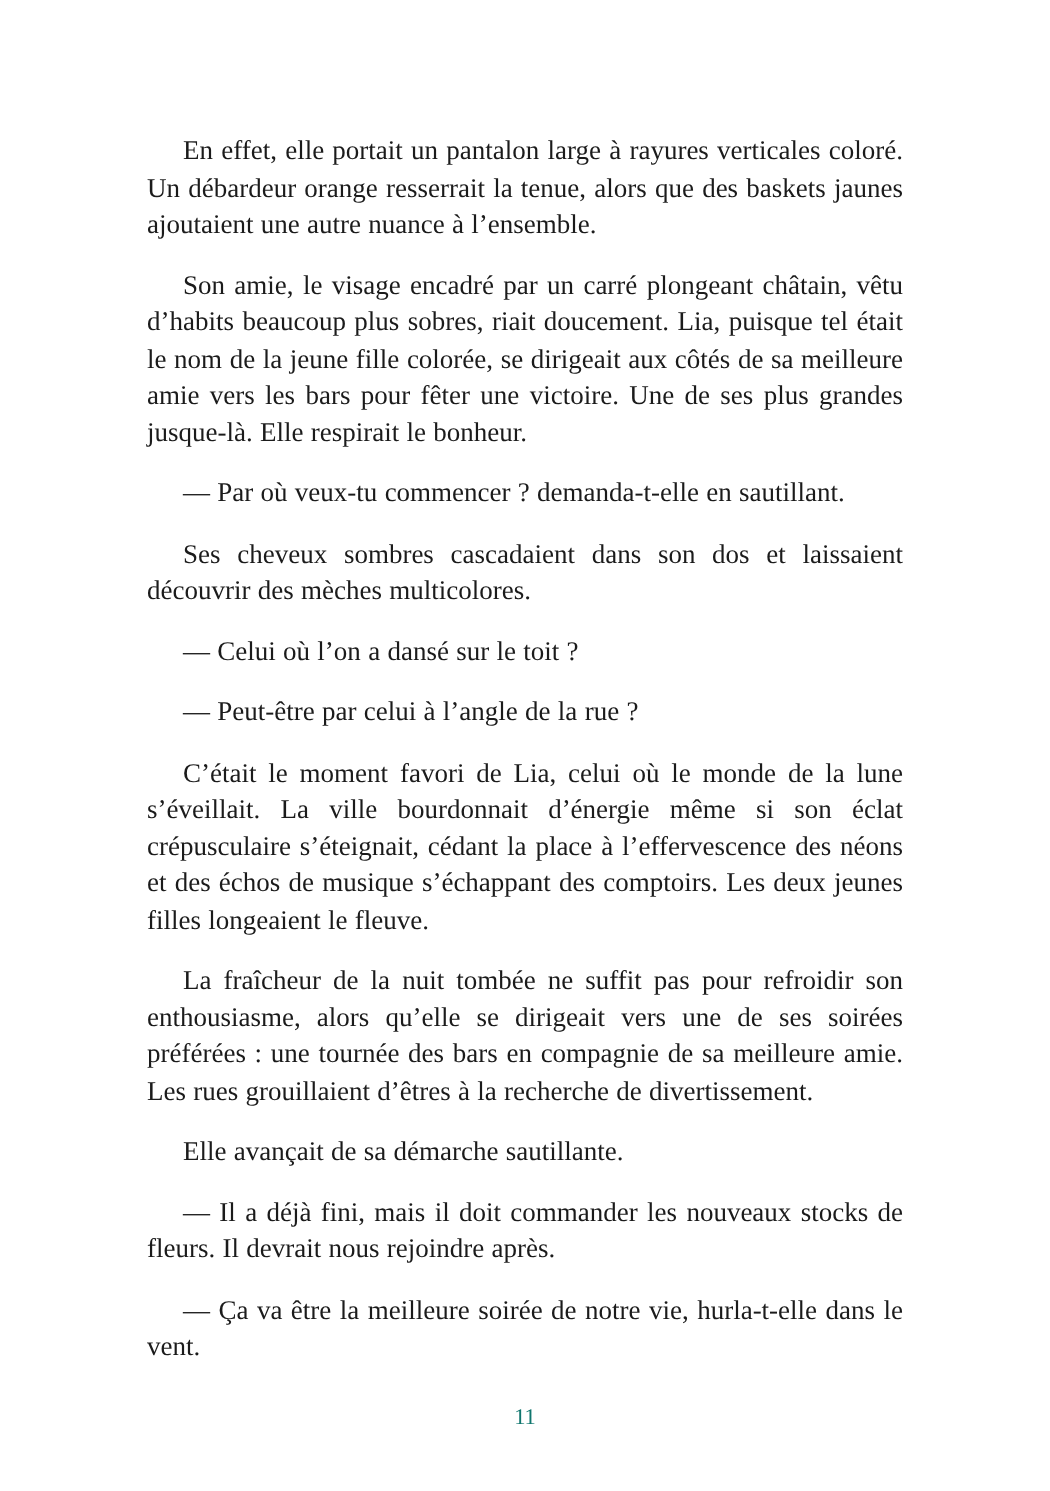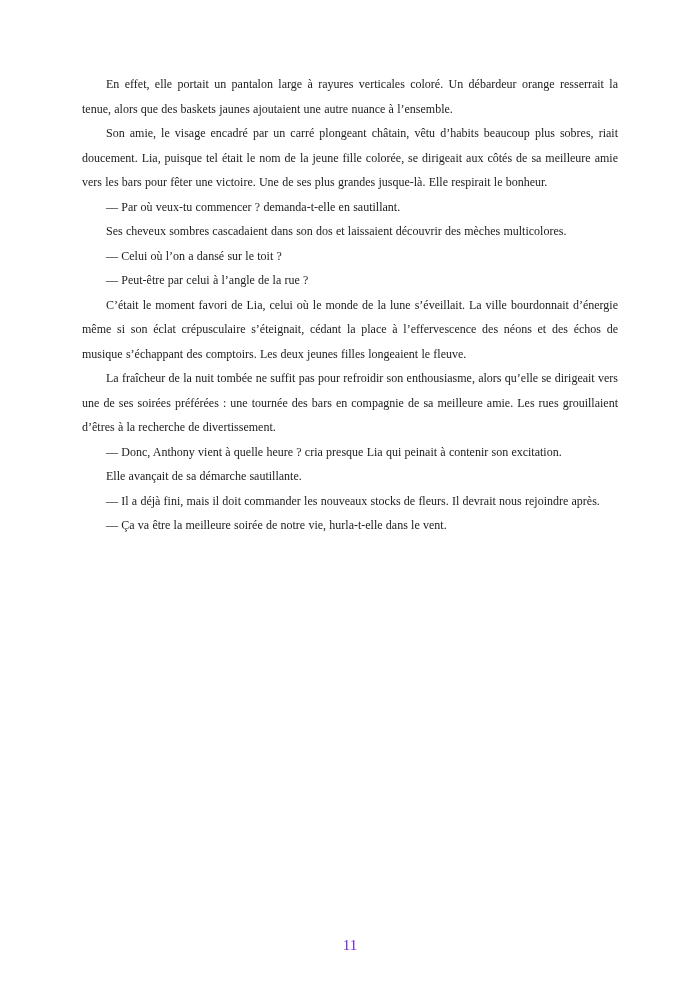--- a/index.html
+++ b/index.html
@@ -16,55 +16,54 @@
     font-family: "Liberation Serif", "DejaVu Serif", serif;
     overflow: hidden;
   }
   .text-block {
     position: absolute;
     top: 72px;
     left: 82px;
     width: 536px;
   }
   .para {
-    margin: 0;
-    font-size: 12px;
+    margin: 16px;
+    font-size: 18px;
     line-height: 24.5px;
     text-align: justify;
     text-indent: 24px;
     hyphens: none;
     word-spacing: 0.02em;
   }
   .page-footer {
     position: absolute;
     left: 0;
     top: 936px;
     width: 700px;
     text-align: center;
   }
   .page-number {
     font-size: 15px;
     line-height: 18px;
-    color: #6d28d9;
+    color: #0f766e;
   }
 </style>
 </head>
 <body>
 
 <div class="page">
   <div class="text-block">
       <p class="para">En effet, elle portait un pantalon large à rayures verticales coloré. Un débardeur orange resserrait la tenue, alors que des baskets jaunes ajoutaient une autre nuance à l’ensemble.</p>
       <p class="para">Son amie, le visage encadré par un carré plongeant châtain, vêtu d’habits beaucoup plus sobres, riait doucement. Lia, puisque tel était le nom de la jeune fille colorée, se dirigeait aux côtés de sa meilleure amie vers les bars pour fêter une victoire. Une de ses plus grandes jusque-là. Elle respirait le bonheur.</p>
       <p class="para">— Par où veux-tu commencer&nbsp;? demanda-t-elle en sautillant.</p>
       <p class="para">Ses cheveux sombres cascadaient dans son dos et laissaient découvrir des mèches multicolores.</p>
       <p class="para">— Celui où l’on a dansé sur le toit&nbsp;?</p>
       <p class="para">— Peut-être par celui à l’angle de la rue&nbsp;?</p>
       <p class="para">C’était le moment favori de Lia, celui où le monde de la lune s’éveillait. La ville bourdonnait d’énergie même si son éclat crépusculaire s’éteignait, cédant la place à l’effervescence des néons et des échos de musique s’échappant des comptoirs. Les deux jeunes filles longeaient le fleuve.</p>
       <p class="para">La fraîcheur de la nuit tombée ne suffit pas pour refroidir son enthousiasme, alors qu’elle se dirigeait vers une de ses soirées préférées&nbsp;: une tournée des bars en compagnie de sa meilleure amie. Les rues grouillaient d’êtres à la recherche de divertissement.</p>
-      <p class="para">— Donc, Anthony vient à quelle heure&nbsp;? cria presque Lia qui peinait à contenir son excitation.</p>
       <p class="para">Elle avançait de sa démarche sautillante.</p>
       <p class="para">— Il a déjà fini, mais il doit commander les nouveaux stocks de fleurs. Il devrait nous rejoindre après.</p>
       <p class="para">— Ça va être la meilleure soirée de notre vie, hurla-t-elle dans le vent.</p>
     </div>
   <div class="page-footer">
     <span class="page-number">11</span>
   </div>
 </div>
 
 </body></html>

